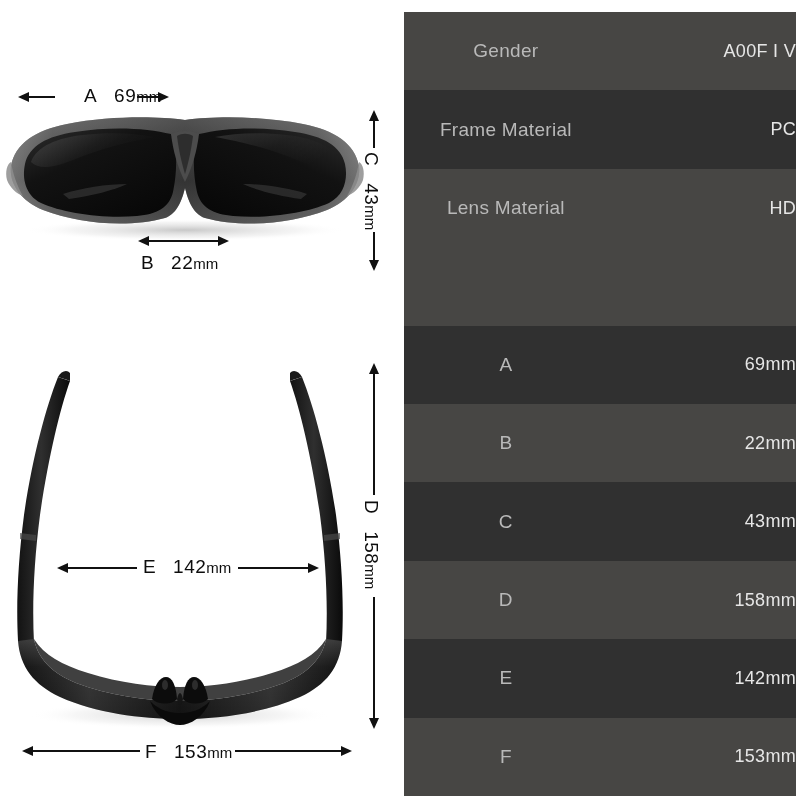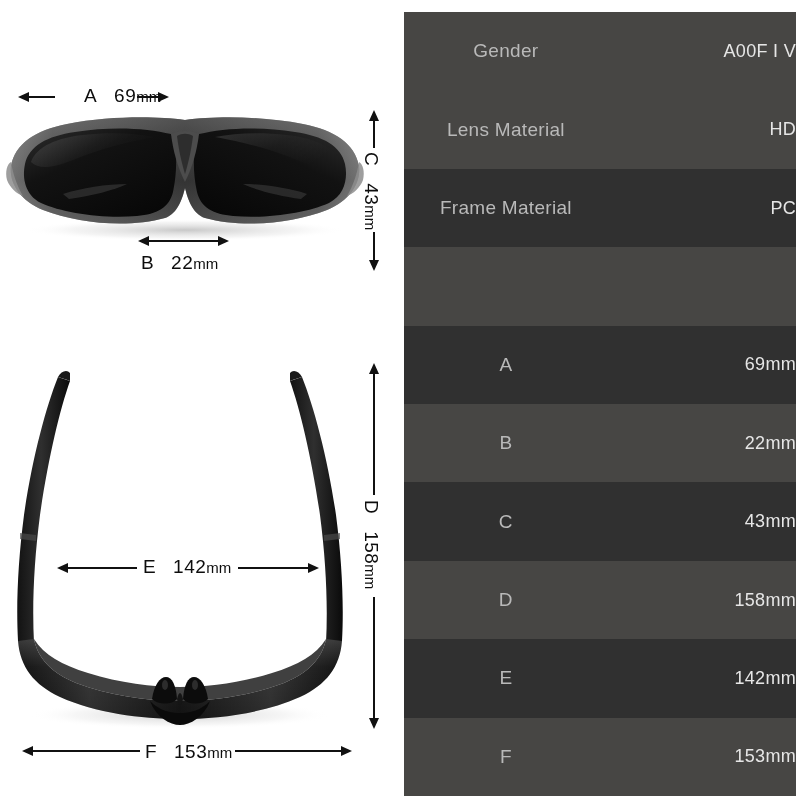--- a/index.html
+++ b/index.html
@@ -392,29 +392,29 @@
       </div>
     </div>
   </div>
 
   <div id="spec-table">
 
     <div class="spec-row odd">
       <div class="spec-key">Gender</div>
       <div class="spec-val">A00F I V</div>
     </div>
-    <div class="spec-row odd">
-      <div class="spec-key">Lens Material</div>
-      <div class="spec-val">HD</div>
-    </div>
     <div class="spec-row even">
       <div class="spec-key">Frame Material</div>
       <div class="spec-val">PC</div>
     </div>
     <div class="spec-row odd">
+      <div class="spec-key">Lens Material</div>
+      <div class="spec-val">HD</div>
+    </div>
+    <div class="spec-row odd">
     </div>
     <div class="spec-row even">
       <div class="spec-key">A</div>
       <div class="spec-val">69mm</div>
     </div>
     <div class="spec-row odd">
       <div class="spec-key">B</div>
       <div class="spec-val">22mm</div>
     </div>
     <div class="spec-row even">

